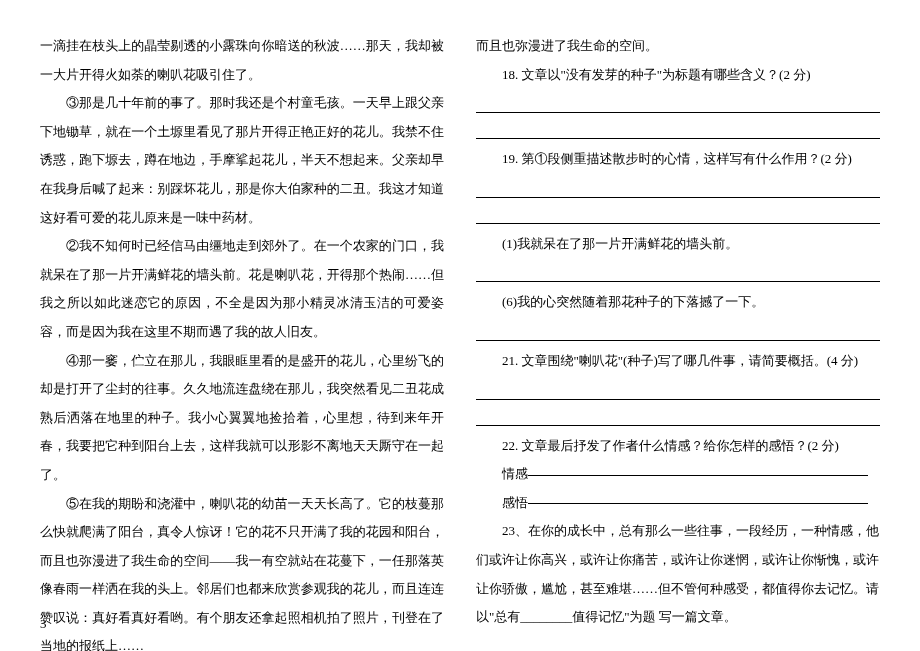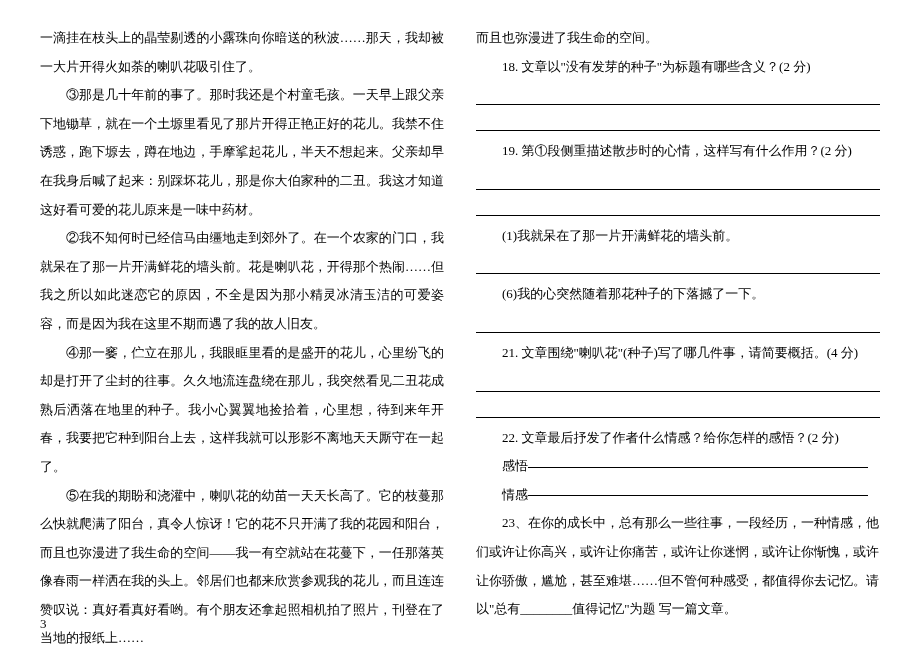--- a/index.html
+++ b/index.html
@@ -11,20 +11,21 @@
     width: 920px;
     height: 651px;
     padding: 24px 40px 20px 40px;
     line-height: 2.2;
     position: relative;
   }
   .page {
     display: flex;
     gap: 32px;
     height: 100%;
+    margin-top: 8px;
   }
   .col {
     flex: 1;
     min-width: 0;
   }
   .para {
     text-indent: 2em;
     text-align: justify;
   }
   .q {
@@ -73,24 +74,24 @@
     <div class="blank-line"></div>
     <p class="q">(6)我的心突然随着那花种子的下落撼了一下。</p>
     <div class="blank-line"></div>
 
     <p class="q">21. 文章围绕"喇叭花"(种子)写了哪几件事，请简要概括。(4 分)</p>
     <div class="blank-line"></div>
     <div class="blank-line"></div>
 
     <p class="q">22. 文章最后抒发了作者什么情感？给你怎样的感悟？(2 分)</p>
     <p class="q" style="text-indent:2em">
-      <span>感悟</span><span style="display:inline-block;border-bottom:1px solid #000;width:340px;vertical-align:middle;"></span>
+      <span>情感</span><span style="display:inline-block;border-bottom:1px solid #000;width:340px;vertical-align:middle;"></span>
     </p>
     <p class="q" style="text-indent:2em">
-      <span>情感</span><span style="display:inline-block;border-bottom:1px solid #000;width:340px;vertical-align:middle;"></span>
+      <span>感悟</span><span style="display:inline-block;border-bottom:1px solid #000;width:340px;vertical-align:middle;"></span>
     </p>
 
     <p class="q">23、在你的成长中，总有那么一些往事，一段经历，一种情感，他们或许让你高兴，或许让你痛苦，或许让你迷惘，或许让你惭愧，或许让你骄傲，尴尬，甚至难堪……但不管何种感受，都值得你去记忆。请以"总有________值得记忆"为题 写一篇文章。</p>
 
   </div>
 </div>
 
 <div class="footer">3</div>
 
 </body></html>

